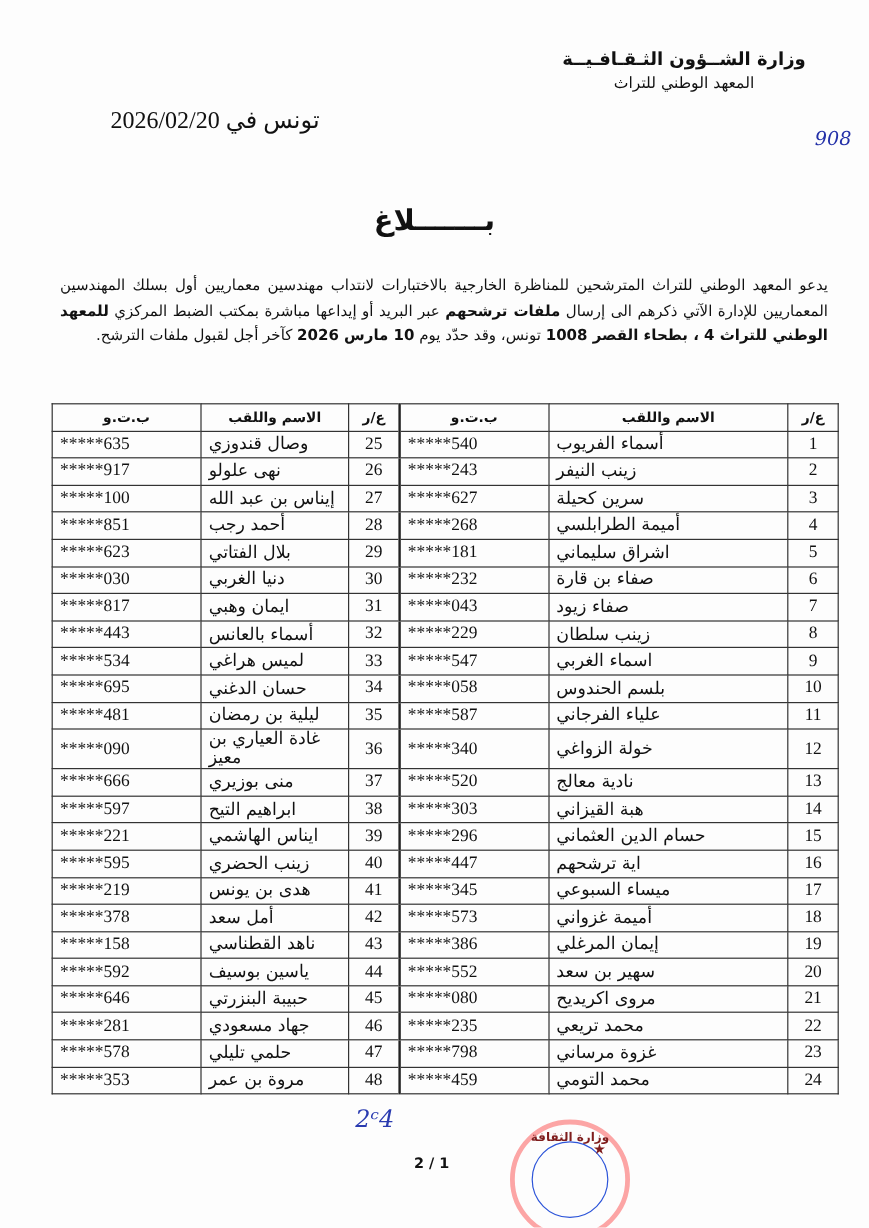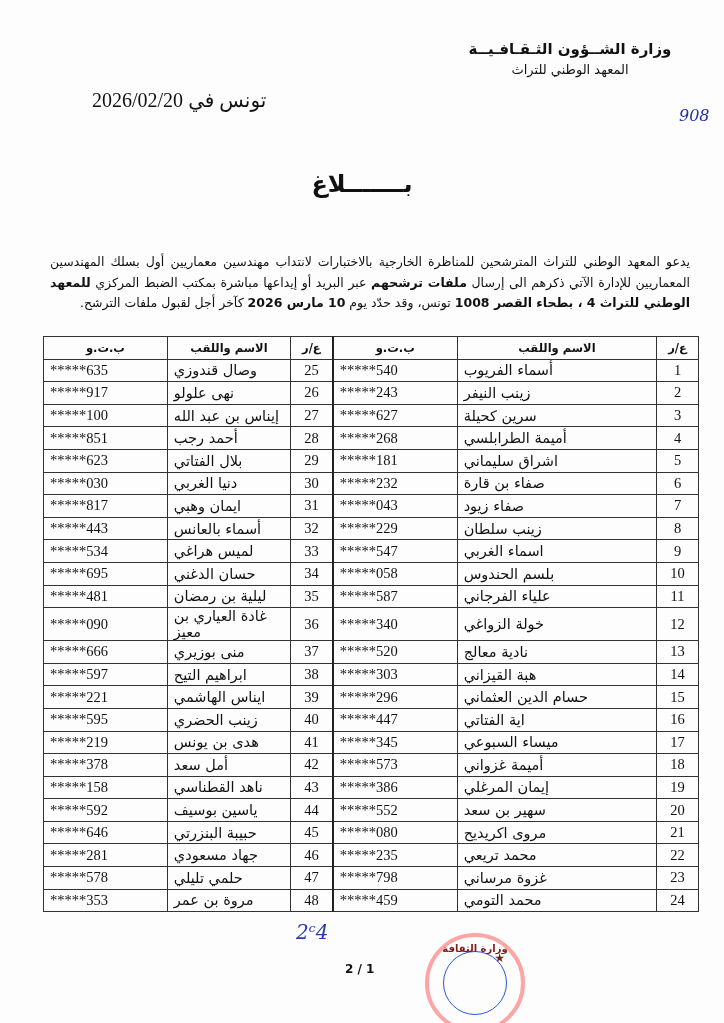--- a/index.html
+++ b/index.html
@@ -8,21 +8,21 @@
     font-family: "DejaVu Sans", sans-serif; color: #111;
   }
   .hdr { position: absolute; right: 44px; top: 36px; width: 220px; text-align: center; direction: rtl; }
   .hdr .l1 { font-weight: bold; font-size: 17px; line-height: 22px; }
   .hdr .l2 { font-weight: bold; font-size: 15px; line-height: 22px; margin-top: 2px; }
   .hdr .l3 { font-size: 13px; line-height: 20px; }
   .handnum { position: absolute; left: 652px; top: 106px; color: #2330a8; font-family: "DejaVu Serif", serif; font-style: italic; font-size: 16px; margin-left: 27px; }
   .date { position: absolute; left: 92px; top: 88px; font-family: Liberation Serif, serif; font-size: 20px; direction: rtl; }
   .title { position: absolute; left: 0; right: 0; top: 170px; text-align: center; font-weight: bold; font-size: 24px; letter-spacing: 1px; }
   .para {
-    position: absolute; left: 50px; width: 640px; top: 252px; direction: rtl; text-align: justify;
+    position: absolute; left: 50px; width: 640px; top: 228px; direction: rtl; text-align: justify;
     font-size: 12.5px; line-height: 20.5px;
   }
   .para b { font-weight: bold; }
   table.list {
     position: absolute; left: 43px; top: 336px; width: 656px; border-collapse: collapse; direction: rtl;
     font-family: "Liberation Serif", serif;
   }
   table.list td, table.list th { border: 1px solid #333; height: 21.6px; padding: 0 6px; font-size: 14.5px; }
   table.list th { font-family: "DejaVu Sans", sans-serif; font-size: 11.5px; font-weight: bold; }
   td.num { text-align: center; width: 30px; font-size: 16px; }
@@ -184,21 +184,21 @@
       <tr>
         <td class="num">15</td>
         <td class="name">حسام الدين العثماني</td>
         <td class="cin sep">*****296</td>
         <td class="num">39</td>
         <td class="name">ايناس الهاشمي</td>
         <td class="cin">*****221</td>
       </tr>
       <tr>
         <td class="num">16</td>
-        <td class="name">اية الفتاتي</td>
+        <td class="name">اية ترشحهم</td>
         <td class="cin sep">*****447</td>
         <td class="num">40</td>
         <td class="name">زينب الحضري</td>
         <td class="cin">*****595</td>
       </tr>
       <tr>
         <td class="num">17</td>
         <td class="name">ميساء السبوعي</td>
         <td class="cin sep">*****345</td>
         <td class="num">41</td>

